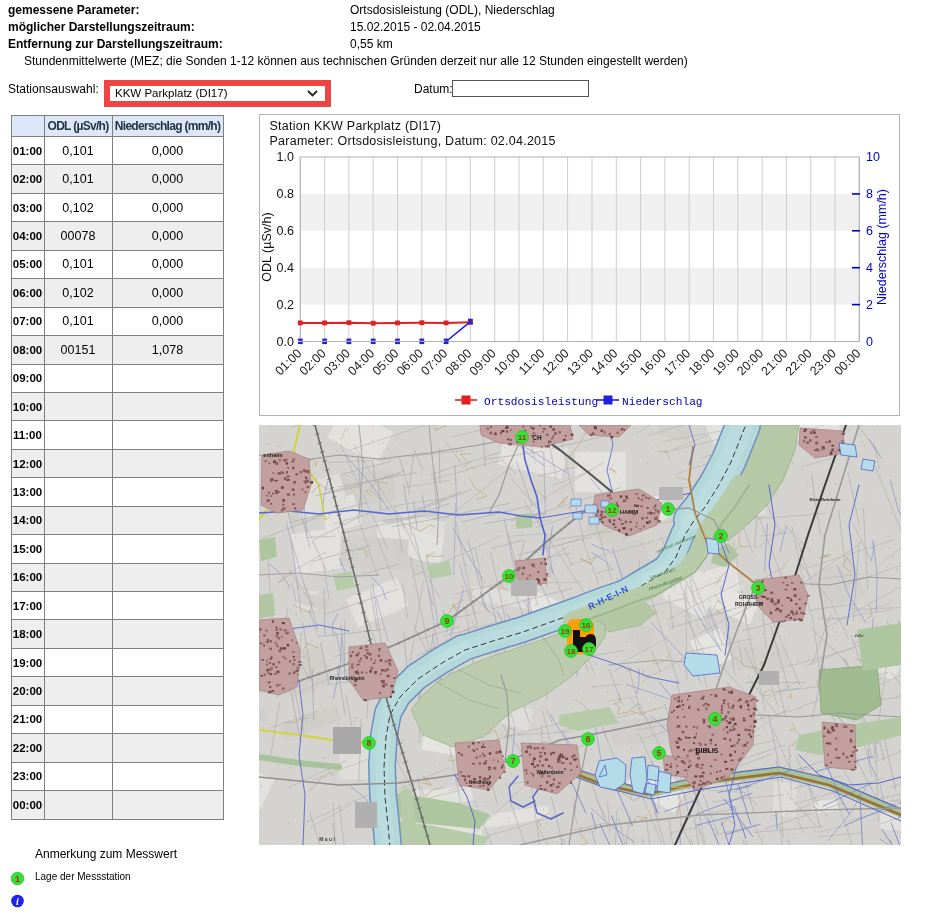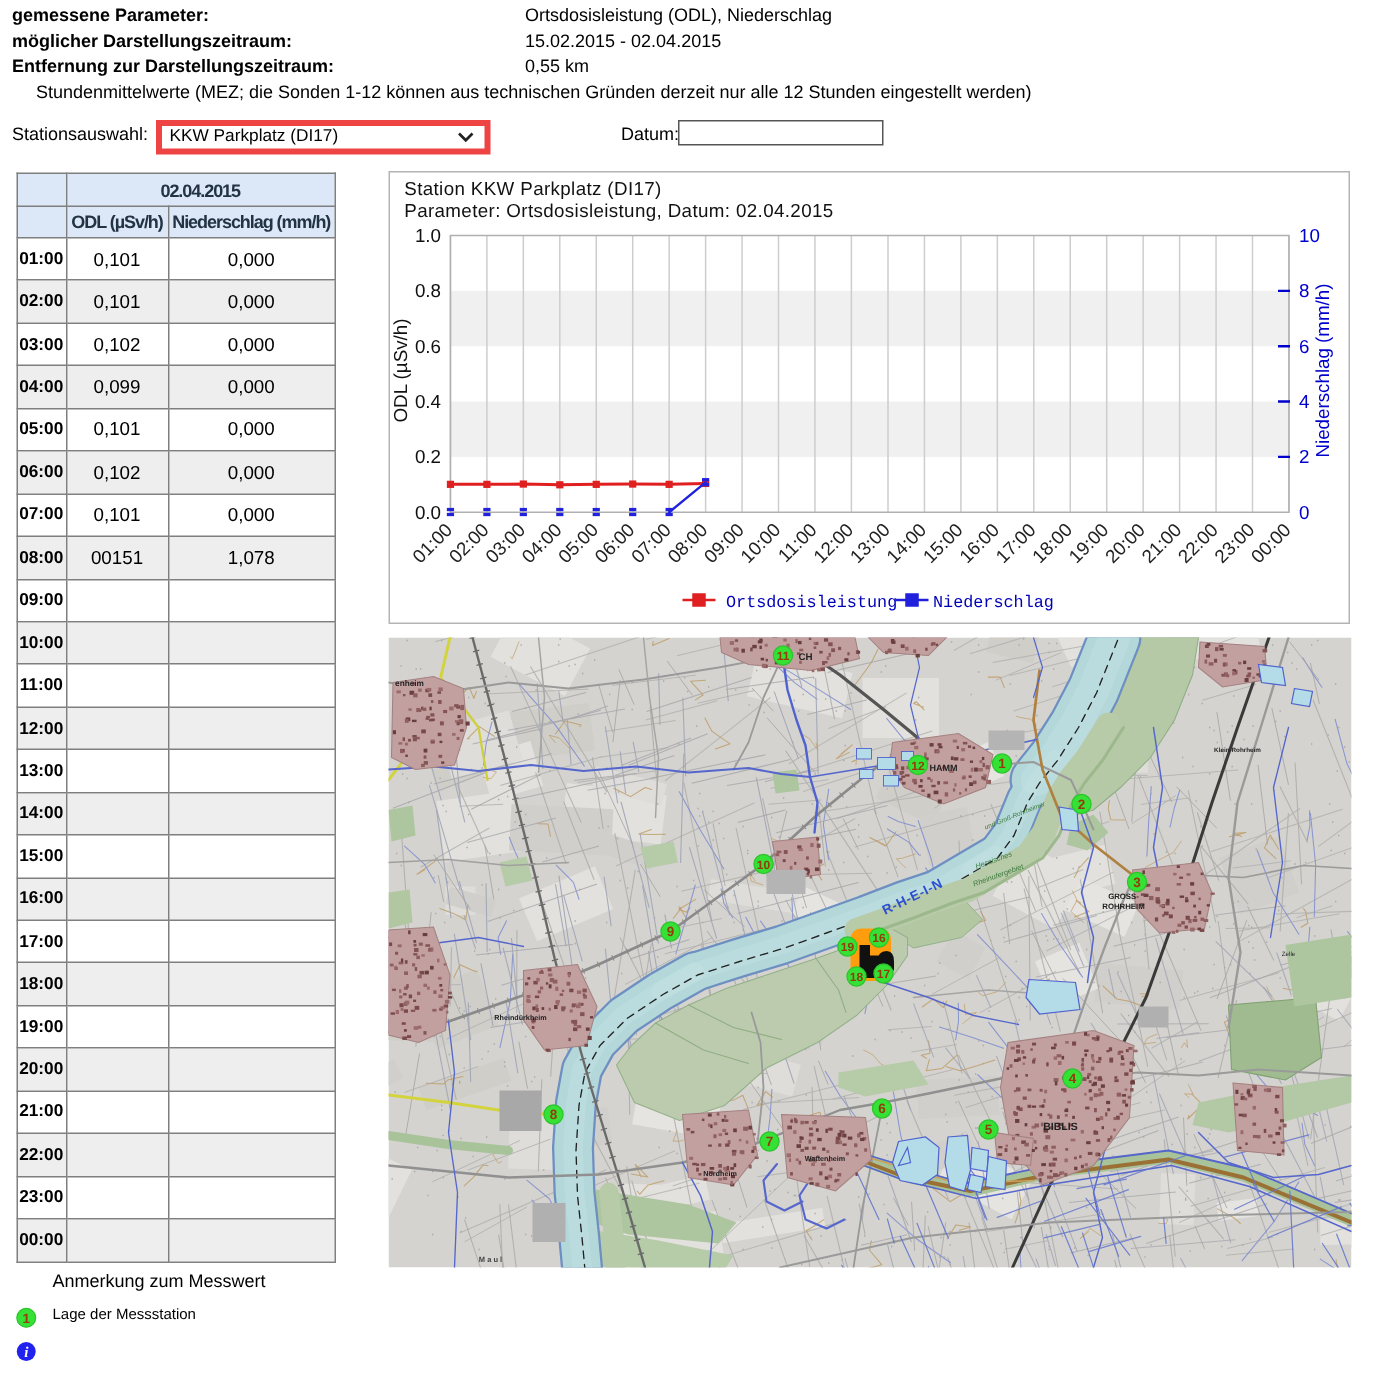--- a/index.html
+++ b/index.html
@@ -2,21 +2,21 @@
 <html><head><meta charset="utf-8"><style>
 html,body{margin:0;padding:0;background:#fff;}
 body{position:relative;width:929px;height:919px;overflow:hidden;font-family:"Liberation Sans",sans-serif;font-size:12px;color:#000;}
 .a{position:absolute;white-space:nowrap;text-align:center;}
 .dtab{position:absolute;left:10.5px;top:115px;border-collapse:collapse;table-layout:fixed;font-size:12.5px;}
 .dtab td{border:1px solid #7f7f7f;text-align:center;padding:0;overflow:hidden;}
 .dtab tr{height:28.45px;}
 .dtab .hd td{background:#dce7f7;}
 .dtab .hb{font-weight:bold;color:#223344;font-size:12px;letter-spacing:-0.7px;white-space:nowrap;}
 .dtab .tc{font-weight:bold;font-size:11.5px;}
-.selbox{position:absolute;left:104px;top:80px;width:210px;height:15px;border:4px solid #ef4444;background:#fff;line-height:15px;padding-left:5px;font-size:11.5px;}
+.selbox{position:absolute;left:104px;top:80px;width:210px;height:15px;border:6px solid #ef4444;background:#fff;line-height:15px;padding-left:5px;font-size:11.5px;}
 .inpbox{position:absolute;left:452px;top:80px;width:135px;height:15px;border:1px solid #555;background:#fff;}
 </style></head>
 <body>
 <div class="a" style="left:8px;top:3px;font-weight:bold">gemessene Parameter:</div>
 <div class="a" style="left:350px;top:3px">Ortsdosisleistung (ODL), Niederschlag</div>
 <div class="a" style="left:8px;top:20px;font-weight:bold">möglicher Darstellungszeitraum:</div>
 <div class="a" style="left:350px;top:20px">15.02.2015 - 02.04.2015</div>
 <div class="a" style="left:8px;top:37px;font-weight:bold">Entfernung zur Darstellungszeitraum:</div>
 <div class="a" style="left:350px;top:37px">0,55 km</div>
 <div class="a" style="left:24px;top:54px">Stundenmittelwerte (MEZ; die Sonden 1-12 können aus technischen Gründen derzeit nur alle 12 Stunden eingestellt werden)</div>
@@ -28,24 +28,20 @@
 </div>
 <div class="a" style="left:414px;top:82px">Datum:</div>
 <div class="inpbox"></div>
 <table class="dtab">
     <colgroup>
       <col style="width:33px">
       <col style="width:68px">
       <col style="width:111px">
     </colgroup>
 <tbody>
-      <tr class="hd" style="height:22px">
-        <td></td>
-        <td colspan="2" class="hb">02.04.2015</td>
-      </tr>
 <tr class="hd" style="height:21px">
         <td></td>
         <td class="hb">ODL (µSv/h)</td>
         <td class="hb">Niederschlag (mm/h)</td>
       </tr>
 <tr style="background:#ffffff">
         <td class="tc">01:00</td>
         <td>0,101</td>
         <td>0,000</td>
       </tr>
@@ -54,21 +50,21 @@
         <td>0,101</td>
         <td>0,000</td>
       </tr>
       <tr style="background:#ffffff">
         <td class="tc">03:00</td>
         <td>0,102</td>
         <td>0,000</td>
       </tr>
       <tr style="background:#eeeeee">
         <td class="tc">04:00</td>
-        <td>0,099</td>
+        <td>00078</td>
         <td>0,000</td>
       </tr>
       <tr style="background:#ffffff">
         <td class="tc">05:00</td>
         <td>0,101</td>
         <td>0,000</td>
       </tr>
       <tr style="background:#eeeeee">
         <td class="tc">06:00</td>
         <td>0,102</td>

